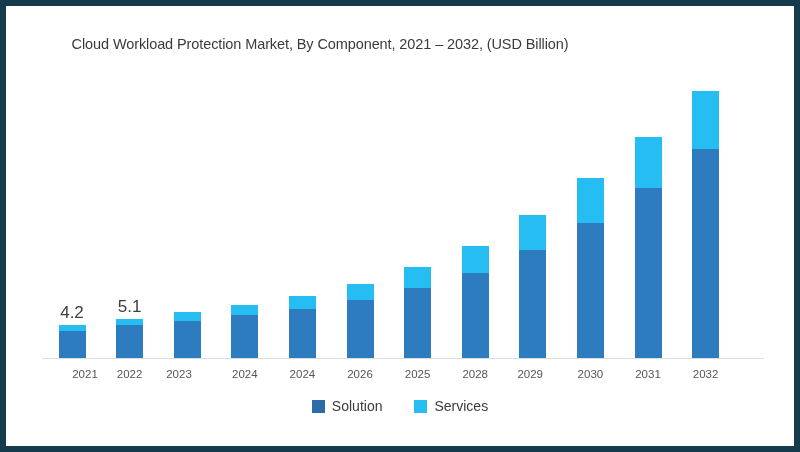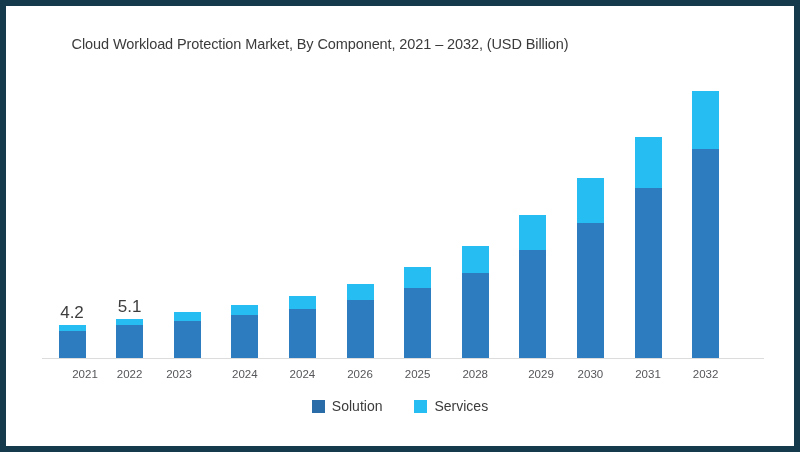--- a/index.html
+++ b/index.html
@@ -175,21 +175,21 @@
       <div class="tick-label" style="left: 381.6px;">2025</div>
       <div class="bar-group" style="left: 455.7px; height: 112.23px; top: 239.77px; bottom: auto;">
         <span class="seg seg-services" style="height: 27.09px;"></span>
         <span class="seg seg-solution" style="height: 85.14px;"></span>
       </div>
       <div class="tick-label" style="left: 439.2px;">2028</div>
       <div class="bar-group" style="left: 513.3px; height: 143.19px; top: 208.81px; bottom: auto;">
         <span class="seg seg-services" style="height: 34.83px;"></span>
         <span class="seg seg-solution" style="height: 108.36px;"></span>
       </div>
-      <div class="tick-label" style="left: 505px;">2029</div>
+      <div class="tick-label" style="left: 477px; text-align: right;">2029</div>
       <div class="bar-group" style="left: 570.9px; height: 180.342px; top: 171.658px; bottom: auto;">
         <span class="seg seg-services" style="height: 44.892px;"></span>
         <span class="seg seg-solution" style="height: 135.45px;"></span>
       </div>
       <div class="tick-label" style="left: 554.4px;">2030</div>
       <div class="bar-group" style="left: 628.5px; height: 220.59px; top: 131.41px; bottom: auto;">
         <span class="seg seg-services" style="height: 50.31px;"></span>
         <span class="seg seg-solution" style="height: 170.28px;"></span>
       </div>
       <div class="tick-label" style="left: 612px;">2031</div>

